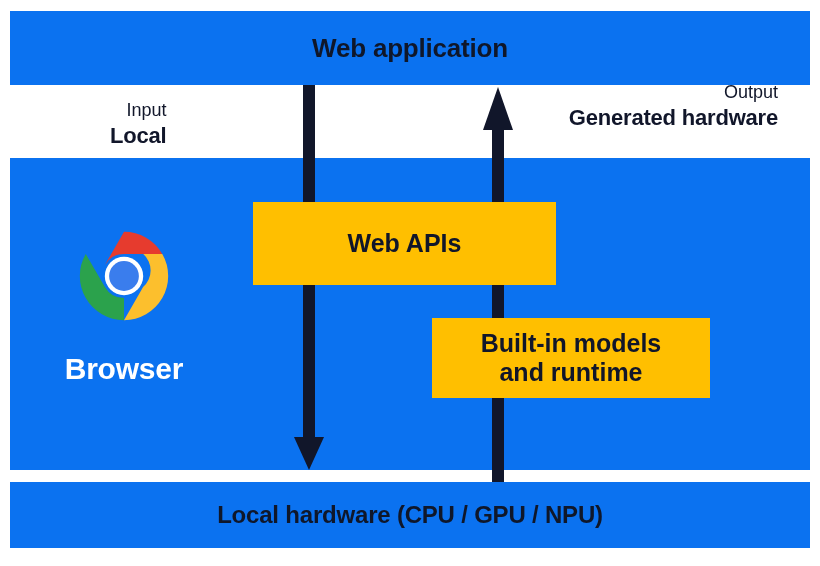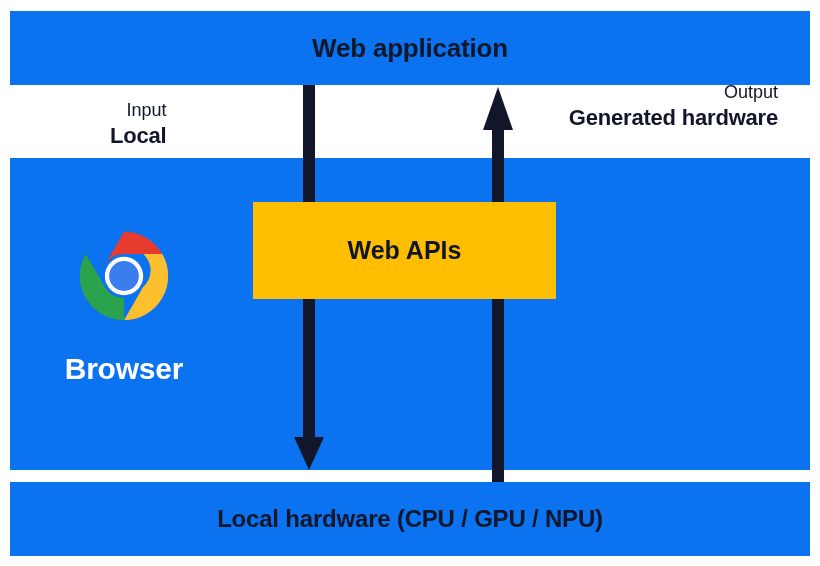--- a/index.html
+++ b/index.html
@@ -31,21 +31,21 @@
   #band-top {
     top: 11px;
     height: 74px;
   }
   #band-middle {
     top: 158px;
     height: 312px;
   }
   #band-bottom {
     top: 482px;
-    height: 74px;
+    height: 66px;
   }
 
   .band-title {
     position: absolute;
     left: 0;
     width: 100%;
     text-align: center;
     color: #0f172a;
     font-weight: bold;
     letter-spacing: -0.2px;
@@ -80,21 +80,21 @@
     justify-content: center;
     text-align: center;
     color: #11162a;
     font-weight: bold;
     line-height: 1.18;
   }
   #box-web-apis {
     left: 253px;
     top: 202px;
     width: 303px;
-    height: 97px;
+    height: 83px;
     font-size: 25px;
   }
   #box-builtin {
     left: 432px;
     top: 318px;
     width: 278px;
     height: 80px;
     font-size: 25px;
   }
   .ybox .ybox-label {
@@ -180,20 +180,24 @@
     <g>
       <rect x="492" y="118" width="12" height="364" fill="#11162a"></rect>
       <polygon points="498,87 513,130 483,130" fill="#11162a"></polygon>
     </g>
   </svg>
 
   <div class="ybox" id="box-web-apis">
     <span class="ybox-label">Web APIs</span>
   </div>
 
+  <div class="ybox" id="box-builtin">
+    <span class="ybox-label">Built-in models
+and runtime</span>
+  </div>
 
   <div class="edge-label" id="label-input">
     <span class="kicker">Input</span>
     <span class="value">Local</span>
   </div>
 
   <div class="edge-label" id="label-output">
     <span class="kicker">Output</span>
     <span class="value">Generated hardware</span>
   </div>

